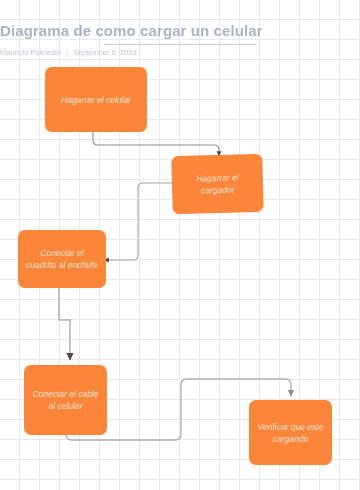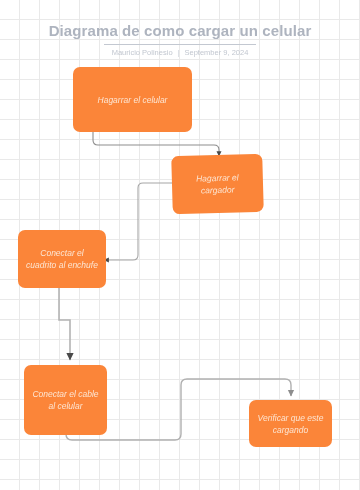--- a/index.html
+++ b/index.html
@@ -30,21 +30,21 @@
       100px 100px;
     background-position: -1px -1px, -1px -1px, -1px -1px, -1px -1px;
   }
 
   
   #header {
     position: absolute;
     left: 0;
     top: 22px;
     width: 360px;
-    text-align: center;
+    text-align: left;
   }
   #title {
     font-size: 15px;
     font-weight: bold;
     color: #aeb4bf;
     letter-spacing: 0.1px;
     line-height: 18px;
     white-space: nowrap;
   }
   #title-rule {
@@ -84,25 +84,25 @@
     display: flex;
     align-items: center;
     justify-content: center;
     text-align: center;
     color: #fde5d2;
     font-style: italic;
     font-size: 8.5px;
     line-height: 12px;
     padding: 4px 8px;
   }
-  #node-1 { left: 45px;  top: 67px;  width: 119px;  height: 65px; margin-left: 28px; }
+  #node-1 { left: 45px;  top: 67px;  width: 102px;  height: 65px; }
   #node-2 { left: 172px; top: 155px; width: 91px;  height: 58px; transform: rotate(-1.6deg); }
   #node-3 { left: 18px;  top: 230px; width: 88px;  height: 58px; }
   #node-4 { left: 24px;  top: 365px; width: 83px;  height: 70px; }
-  #node-5 { left: 249px; top: 400px; width: 83px;  height: 47px; }
+  #node-5 { left: 249px; top: 400px; width: 83px;  height: 65px; }
 </style>
 </head>
 <body>
 
 <div id="canvas">
 
   <div id="header">
     <div id="title">Diagrama de como cargar un celular</div>
     <div id="title-rule"></div>
     <div id="byline">

